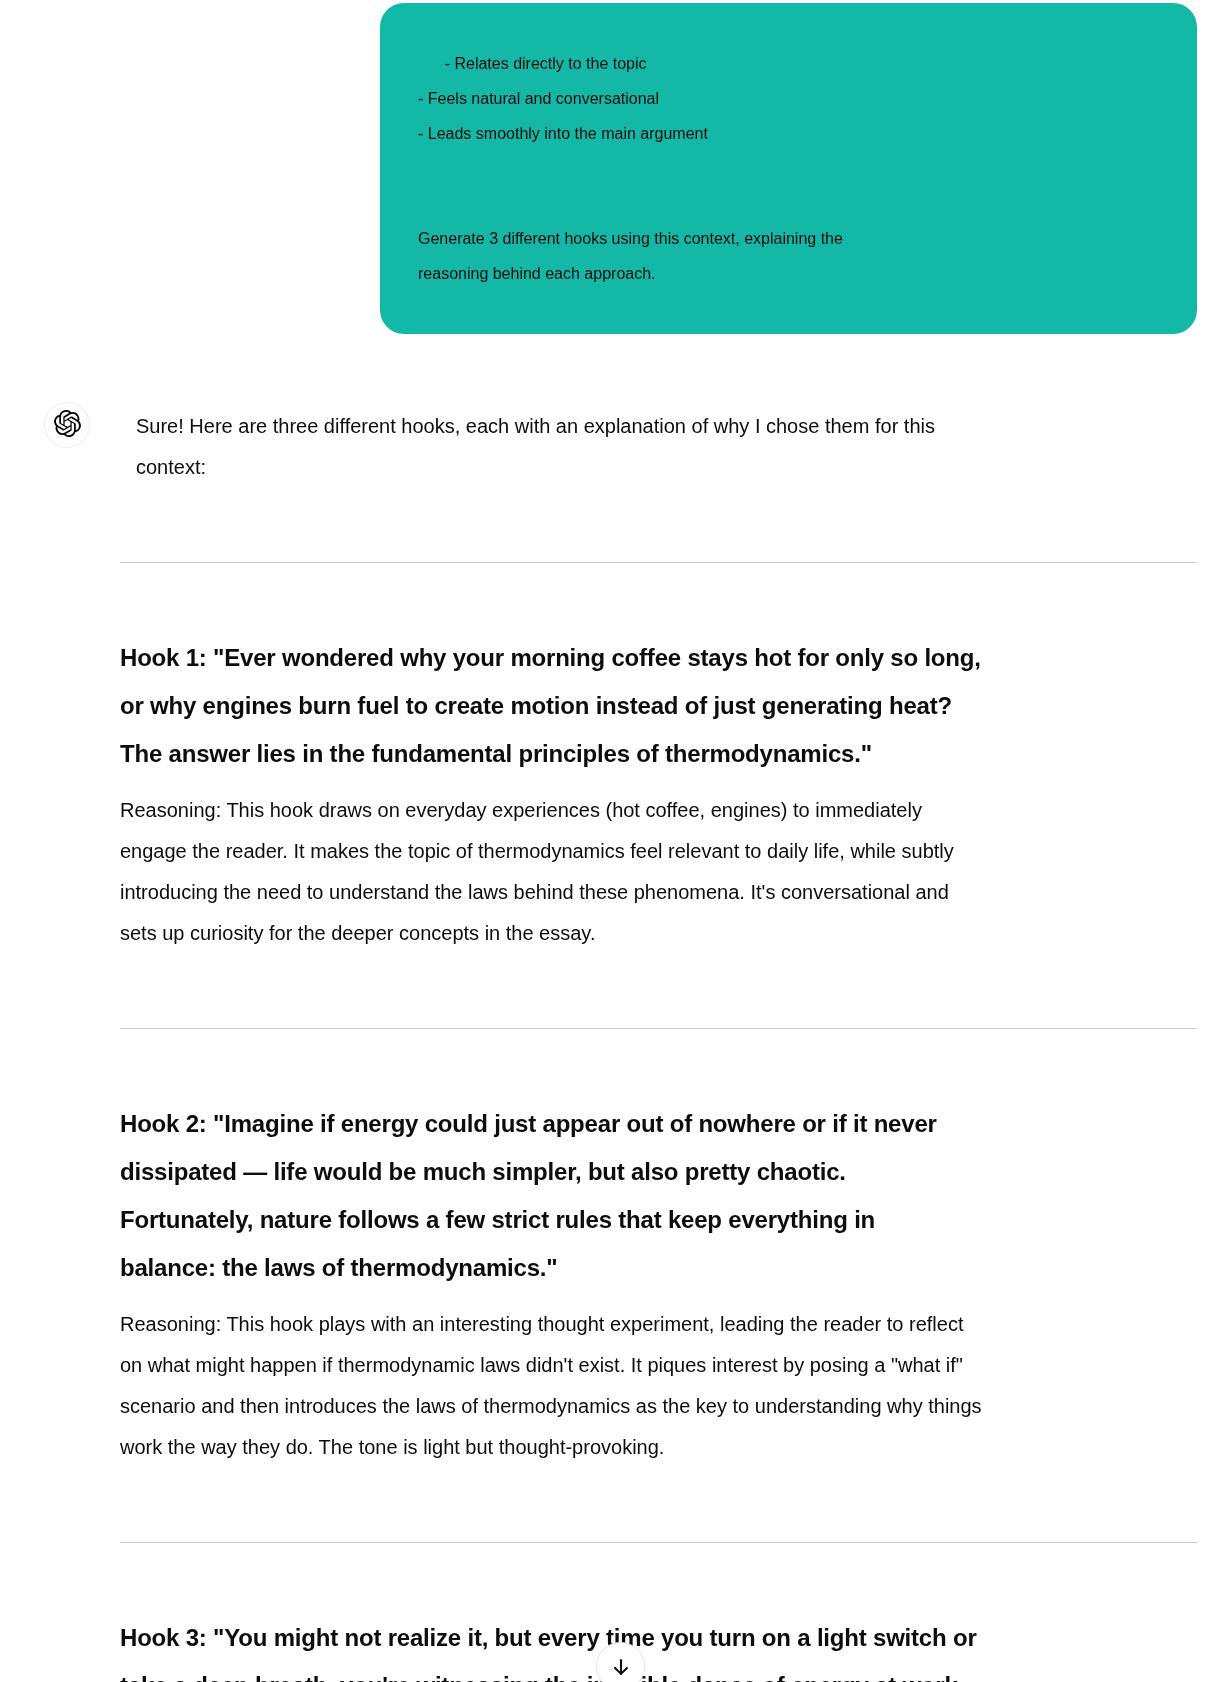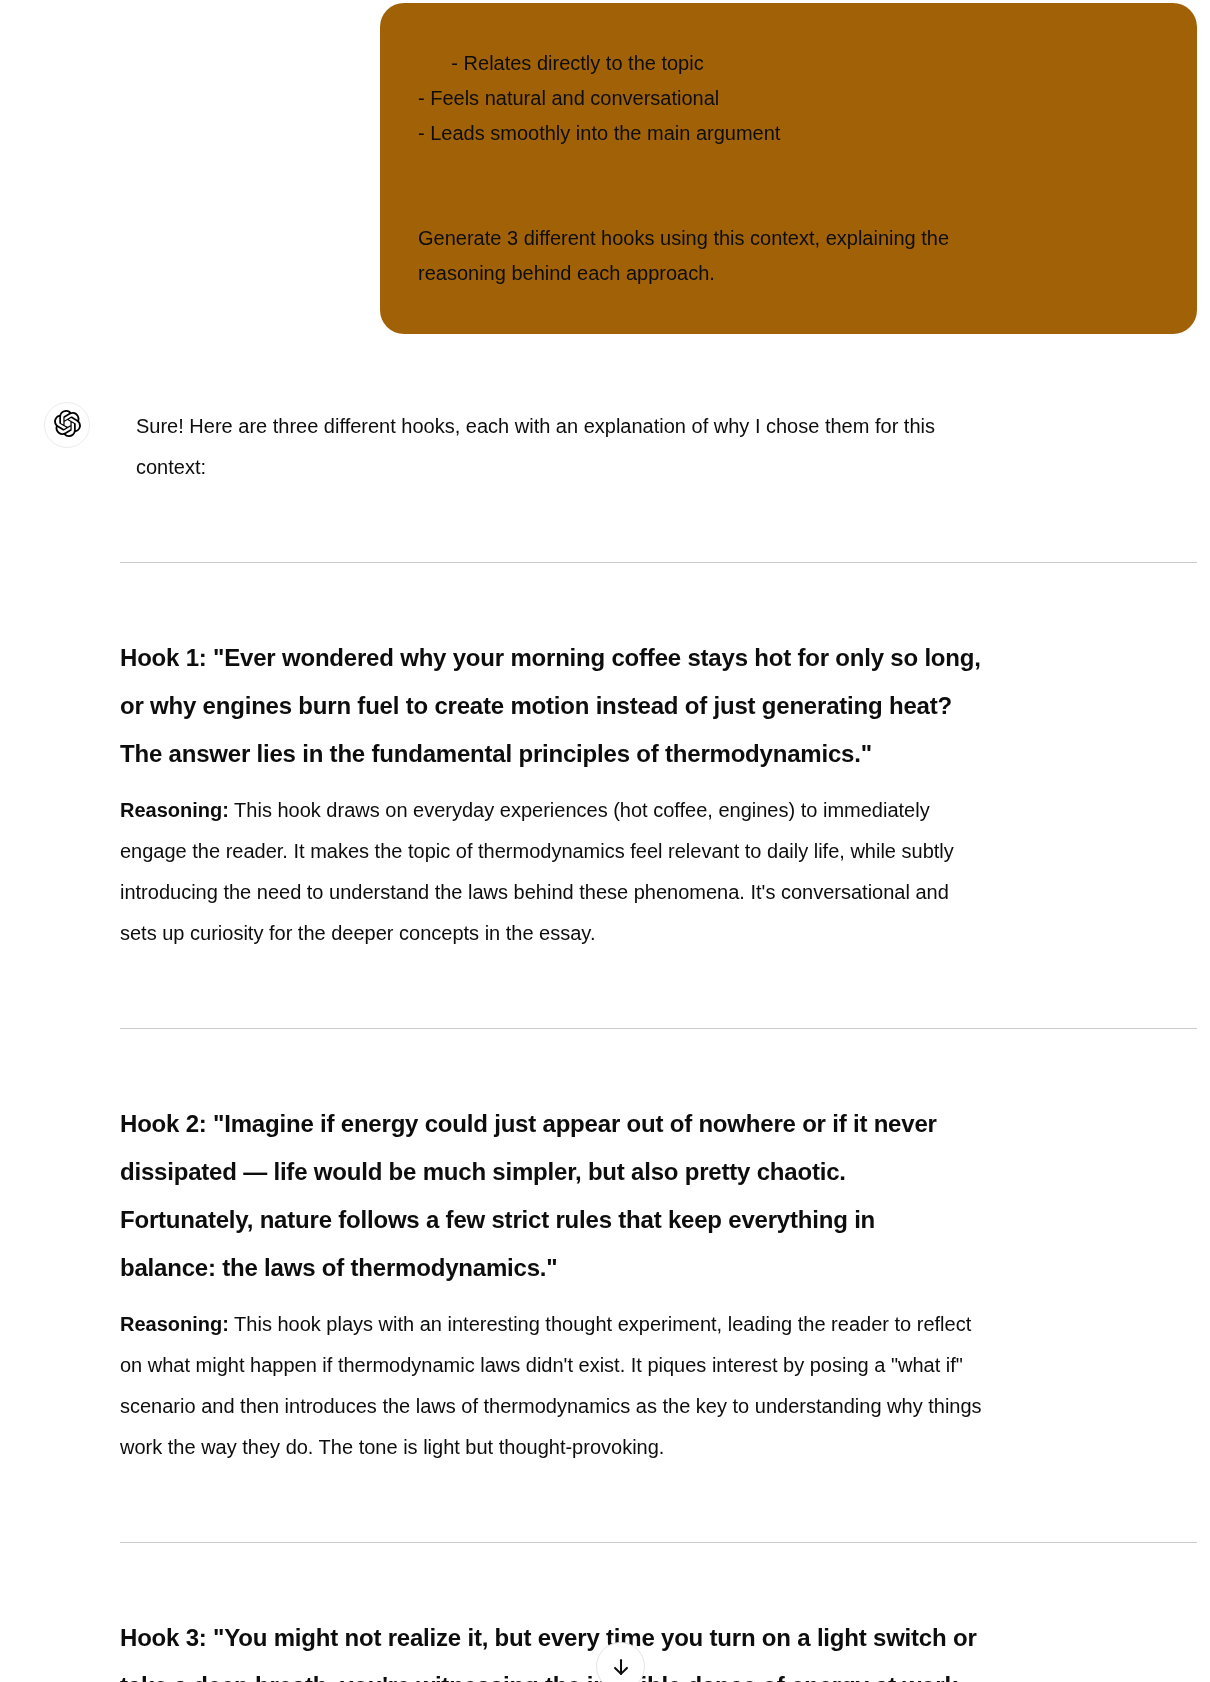--- a/index.html
+++ b/index.html
@@ -15,24 +15,24 @@
 
   
   .user-row {
     display: flex;
     justify-content: flex-end;
     margin: 3px 13px 0 0;
   }
   .user-bubble {
     box-sizing: border-box;
     width: 817px;
-    background: #a16207;
+    background: #14b8a6;
     border-radius: 24px;
     padding: 8px 30px 8px 38px;
-    font-size: 20px;
+    font-size: 16px;
     line-height: 35px;
     white-space: pre-wrap;
     color: #0d0d0d;
   }
 
   
   .assistant-row {
     position: relative;
     margin-top: 72px;
   }
@@ -69,21 +69,21 @@
     font-weight: 700;
     white-space: pre-wrap;
     letter-spacing: -0.2px;
   }
   .reasoning {
     margin: 0;
     font-size: 20px;
     line-height: 41px;
     white-space: pre-wrap;
   }
-  .reasoning .label { font-weight: 700; }
+  .reasoning .label { font-weight: 400; }
 
   
   .scroll-down-btn {
     position: absolute;
     left: 596px; top: 1642px;
     width: 49px; height: 49px;
     border-radius: 50%;
     background: #ffffff;
     border: 1px solid #e3e3e3;
     box-sizing: border-box;

